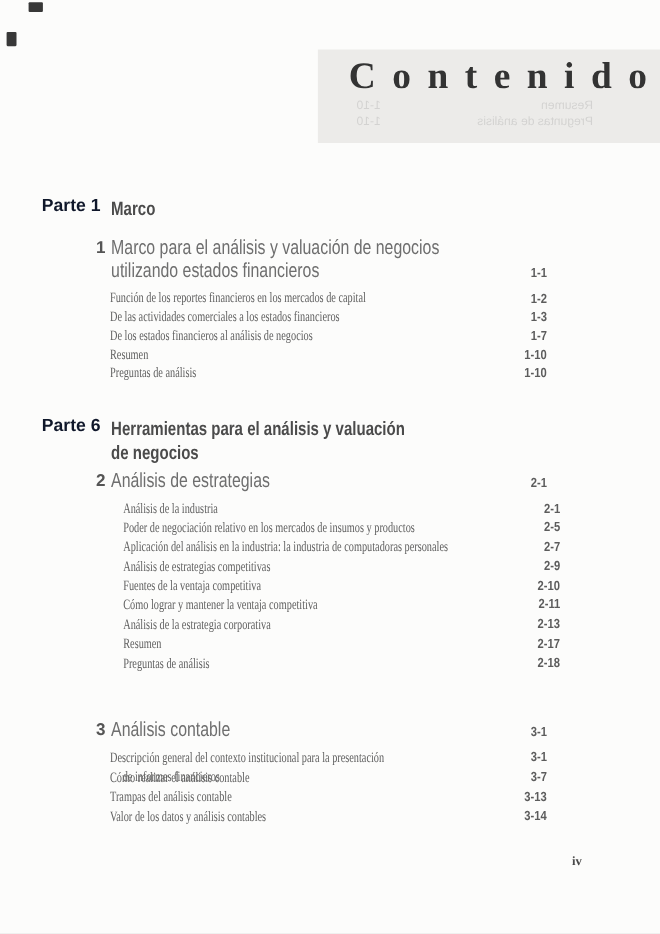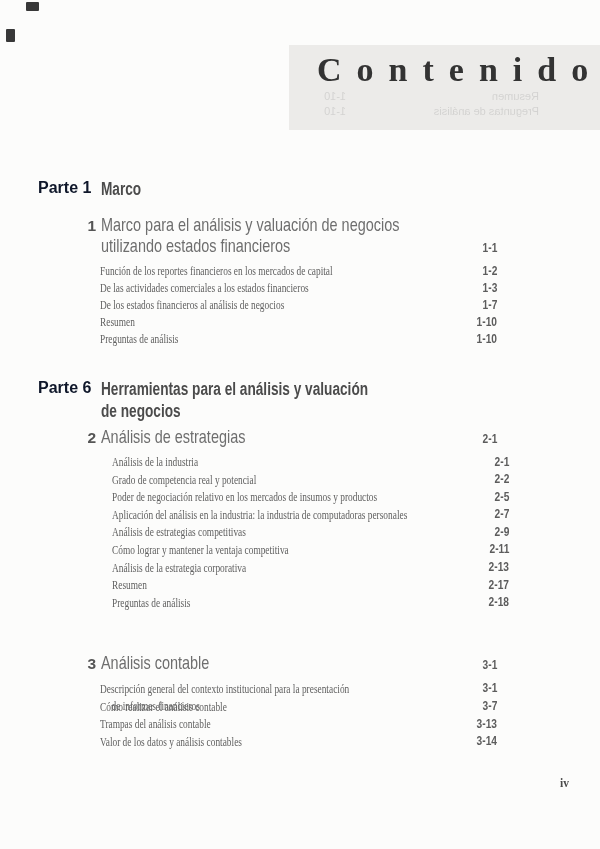--- a/index.html
+++ b/index.html
@@ -71,21 +71,21 @@
     position:absolute;right:0;top:2.5px;
     font-weight:bold;font-size:12px;line-height:13px;color:#5c5c5c;
     transform:scaleX(.85);transform-origin:100% 50%;white-space:nowrap;
   }
   .row-2line{height:34.4px;}
   .row-2line .lbl{line-height:17.2px;top:0;}
   .row-2line .indent{display:inline-block;margin-left:16px;}
   .row-2line .pg{top:auto;bottom:3px;}
   
   .folio{
-    position:absolute;left:560px;top:777px;
+    position:absolute;left:520px;top:777px;
     font-family:"Liberation Serif",serif;font-weight:bold;
     font-size:11.5px;color:#4a4a4a;
   }
   .bleed-lbl{float:left;}
   .bleed-pg{float:right;}
 </style>
 </head>
 <body>
 
 <div class="page">
@@ -161,34 +161,34 @@
     </div>
     <span class="ch-page">2-1</span>
   </div>
 
   <div class="list list-2" style="top:453px;margin-left:12px;">
     <div class="row">
       <span class="lbl">Análisis de la industria</span>
       <span class="pg">2-1</span>
     </div>
     <div class="row">
-      <span class="lbl">Grado de competencia real y potencial</span>
-      <span class="pg">2-2</span>
-    </div>
-    <div class="row">
       <span class="lbl">Poder de negociación relativo en los mercados de insumos y productos</span>
       <span class="pg">2-5</span>
     </div>
     <div class="row">
       <span class="lbl">Aplicación del análisis en la industria: la industria de computadoras personales</span>
       <span class="pg">2-7</span>
     </div>
     <div class="row">
       <span class="lbl">Análisis de estrategias competitivas</span>
       <span class="pg">2-9</span>
+    </div>
+    <div class="row">
+      <span class="lbl">Fuentes de la ventaja competitiva</span>
+      <span class="pg">2-10</span>
     </div>
     <div class="row">
       <span class="lbl">Cómo lograr y mantener la ventaja competitiva</span>
       <span class="pg">2-11</span>
     </div>
     <div class="row">
       <span class="lbl">Análisis de la estrategia corporativa</span>
       <span class="pg">2-13</span>
     </div>
     <div class="row">

